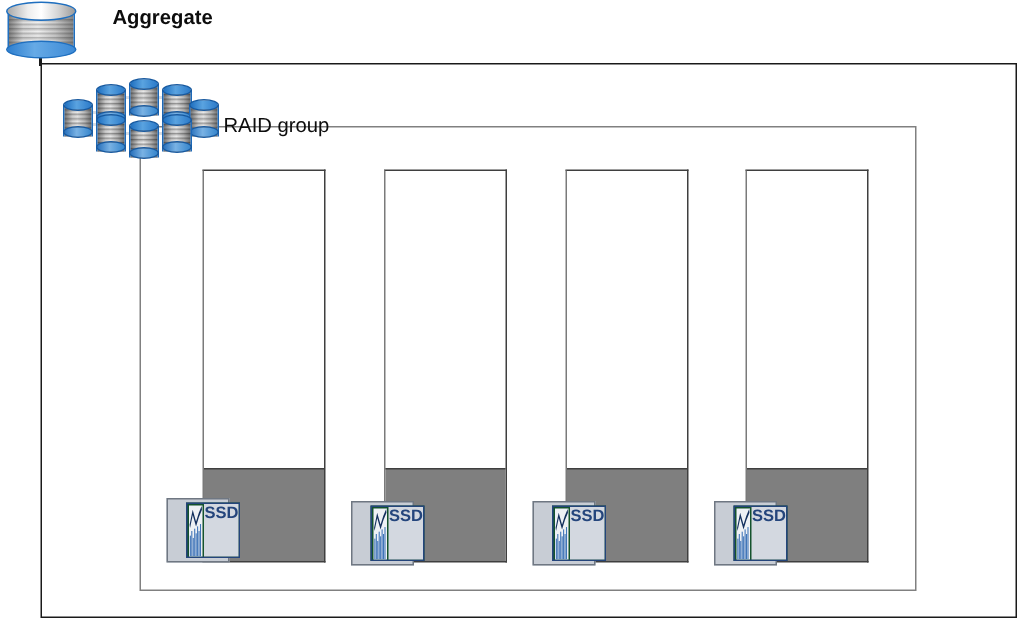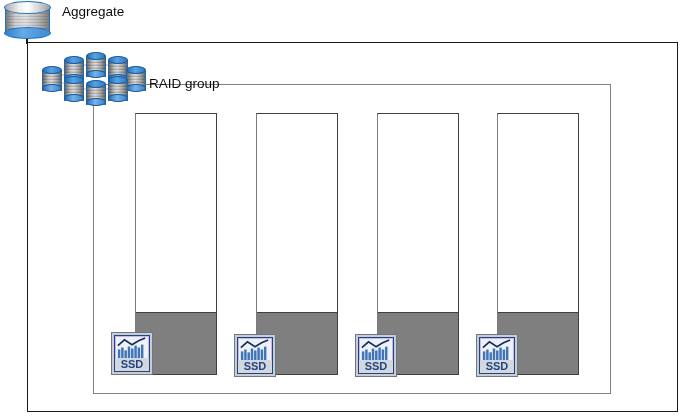--- a/index.html
+++ b/index.html
@@ -43,21 +43,21 @@
   }
 
   
   .label {
     position: absolute;
     color: #0d0d0d;
     font-size: 13.5px;
     line-height: 16px;
     white-space: nowrap;
   }
-  .label-aggregate { left: 62px; top: 4px; }
+  .label-aggregate { left: 75px; top: 4px; font-weight: bold; }
   .label-raid { left: 149px; top: 76px; }
 
   
   .connector {
     position: absolute;
     background: #1a1a1a;
   }
   .conn-agg-vert {
     left: 26px;
     top: 28px;
@@ -199,23 +199,24 @@
     background: #c8cdd5;
     border: 1.5px solid #6f7782;
     padding: 2px;
   }
   .ssd-icon .inner {
     position: relative;
     width: 100%;
     height: 100%;
     box-sizing: border-box;
     border: 1.5px solid #24457c;
-    background: #c4b5fd;
+    background: #14532d;
     display: flex;
-    flex-direction: column;
+    flex-direction: row;
+    margin-left: 10px;
   }
   .ssd-icon .chart {
     position: relative;
     flex: 1 1 auto;
     background: #eef1f5;
     margin: 1px 1px 0 1px;
   }
   .ssd-icon .chart svg { display: block; width: 100%; height: 100%; }
   .ssd-icon .ssd-text {
     flex: 0 0 13px;

